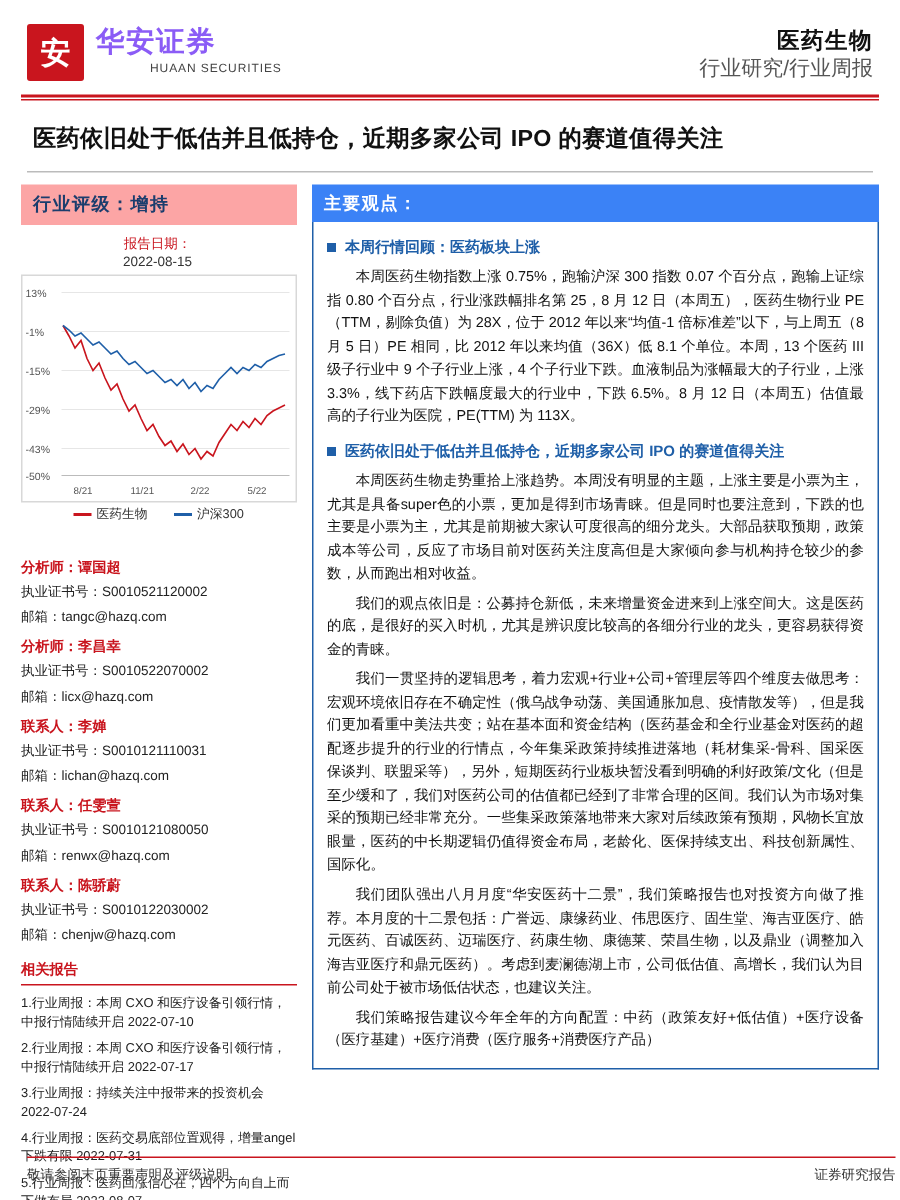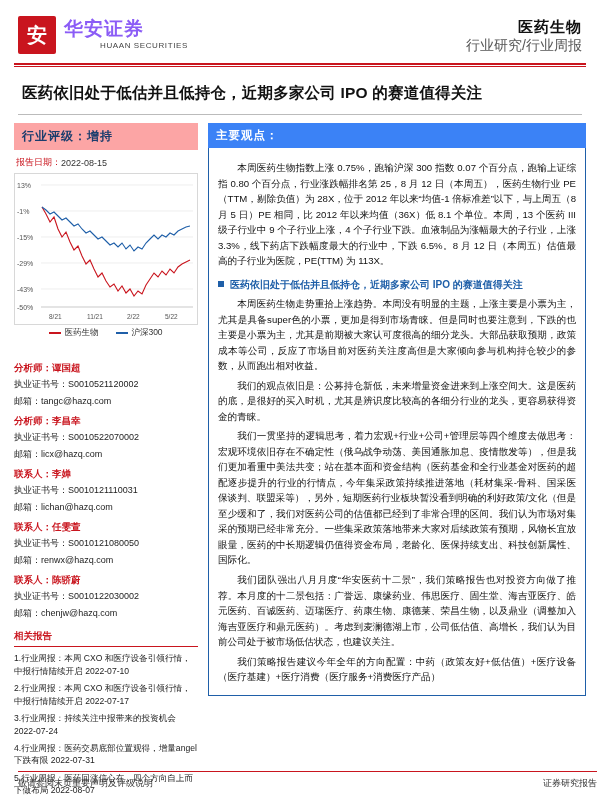--- a/index.html
+++ b/index.html
@@ -46,22 +46,22 @@
   
   .content { display: flex; padding: 8px 14px 0 14px; gap: 10px; }
   .col-left { width: 184px; flex: none; }
   .col-right { flex: 1; }
 
   .rating-bar {
     background: #fca5a5; color: #1b3d6d; font-size: 12px; font-weight: bold;
     padding: 5px 8px; letter-spacing: 1px;
   }
   .report-date {
-    display: flex; justify-content: flex-start; align-items: center;
-    font-size: 9px; color: #333; padding: 6px 4px 4px 2px;
+    display: flex; justify-content: space-between; align-items: center;
+    font-size: 9px; color: #333; padding: 6px 4px 4px 2px; flex-direction: column;
   }
   .report-date .lbl { color: #c9151e; }
 
   
   .chart-wrap { border: 1px solid #d8d8d8; height: 152px; position: relative; background: #fff; }
   .chart-svg { display: block; }
   .chart-legend {
     display: flex; justify-content: center; gap: 18px;
     font-size: 8.5px; color: #333; margin-top: 2px;
   }
@@ -191,20 +191,24 @@
         <div class="related-item">3.行业周报：持续关注中报带来的投资机会 2022-07-24</div>
         <div class="related-item">4.行业周报：医药交易底部位置观得，增量angel下跌有限 2022-07-31</div>
         <div class="related-item">5.行业周报：医药回涨信心在，四个方向自上而下做布局 2022-08-07</div>
       </div>
     </div>
 
     <div class="col-right">
       <div class="panel-hd">主要观点：</div>
       <div class="panel-body">
 
+        <div class="bullet-head">
+          <span class="bullet-sq"></span>
+          <span class="bullet-title">本周行情回顾：医药板块上涨</span>
+        </div>
         <div class="para first">本周医药生物指数上涨 0.75%，跑输沪深 300 指数 0.07 个百分点，跑输上证综指 0.80 个百分点，行业涨跌幅排名第 25，8 月 12 日（本周五），医药生物行业 PE（TTM，剔除负值）为 28X，位于 2012 年以来“均值-1 倍标准差”以下，与上周五（8 月 5 日）PE 相同，比 2012 年以来均值（36X）低 8.1 个单位。本周，13 个医药 III 级子行业中 9 个子行业上涨，4 个子行业下跌。血液制品为涨幅最大的子行业，上涨 3.3%，线下药店下跌幅度最大的行业中，下跌 6.5%。8 月 12 日（本周五）估值最高的子行业为医院，PE(TTM) 为 113X。</div>
 
         <div class="bullet-head" style="margin-top:8px">
           <span class="bullet-sq"></span>
           <span class="bullet-title">医药依旧处于低估并且低持仓，近期多家公司 IPO 的赛道值得关注</span>
         </div>
         <div class="para">本周医药生物走势重拾上涨趋势。本周没有明显的主题，上涨主要是小票为主，尤其是具备super色的小票，更加是得到市场青睐。但是同时也要注意到，下跌的也主要是小票为主，尤其是前期被大家认可度很高的细分龙头。大部品获取预期，政策成本等公司，反应了市场目前对医药关注度高但是大家倾向参与机构持仓较少的参数，从而跑出相对收益。</div>
         <div class="para">我们的观点依旧是：公募持仓新低，未来增量资金进来到上涨空间大。这是医药的底，是很好的买入时机，尤其是辨识度比较高的各细分行业的龙头，更容易获得资金的青睐。</div>
         <div class="para">我们一贯坚持的逻辑思考，着力宏观+行业+公司+管理层等四个维度去做思考：宏观环境依旧存在不确定性（俄乌战争动荡、美国通胀加息、疫情散发等），但是我们更加看重中美法共变；站在基本面和资金结构（医药基金和全行业基金对医药的超配逐步提升的行业的行情点，今年集采政策持续推进落地（耗材集采-骨科、国采医保谈判、联盟采等），另外，短期医药行业板块暂没看到明确的利好政策/文化（但是至少缓和了，我们对医药公司的估值都已经到了非常合理的区间。我们认为市场对集采的预期已经非常充分。一些集采政策落地带来大家对后续政策有预期，风物长宜放眼量，医药的中长期逻辑仍值得资金布局，老龄化、医保持续支出、科技创新属性、国际化。</div>
         <div class="para">我们团队强出八月月度“华安医药十二景”，我们策略报告也对投资方向做了推荐。本月度的十二景包括：广誉远、康缘药业、伟思医疗、固生堂、海吉亚医疗、皓元医药、百诚医药、迈瑞医疗、药康生物、康德莱、荣昌生物，以及鼎业（调整加入海吉亚医疗和鼎元医药）。考虑到麦澜德湖上市，公司低估值、高增长，我们认为目前公司处于被市场低估状态，也建议关注。</div>

